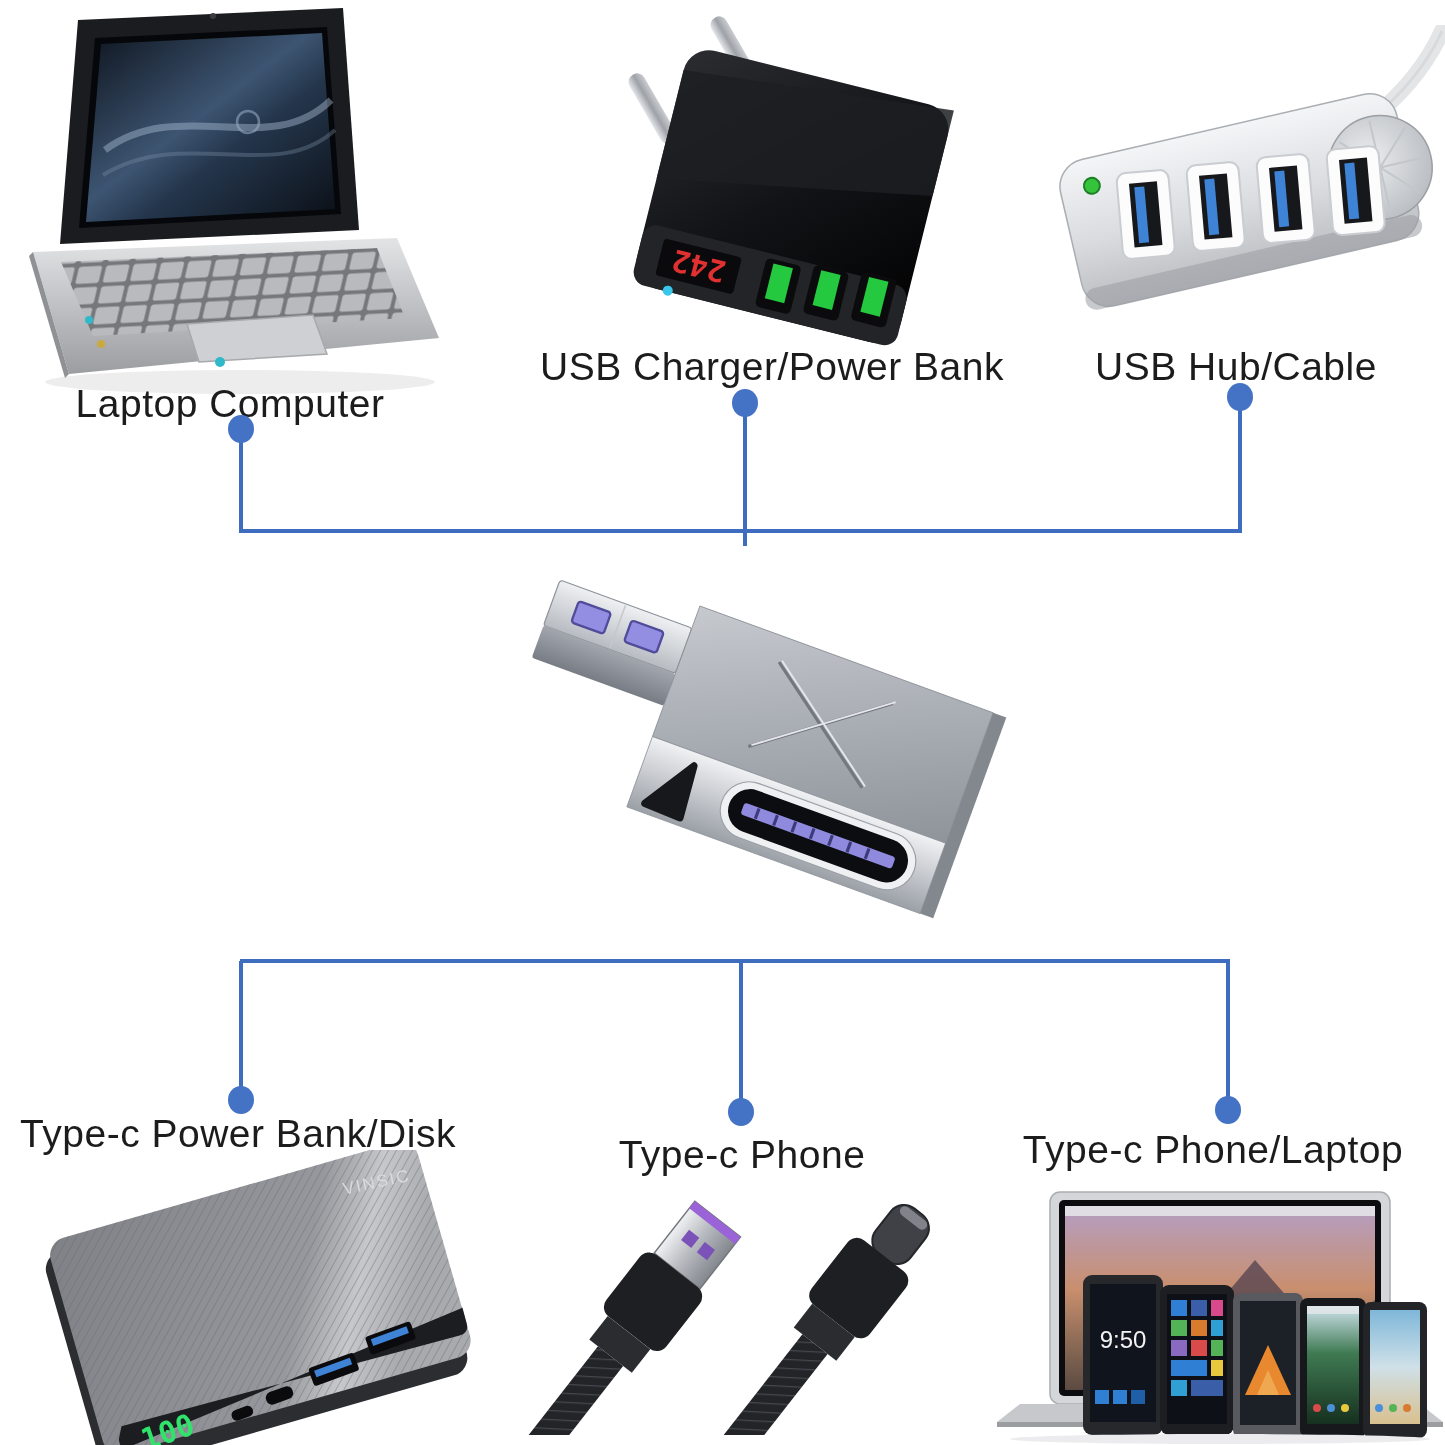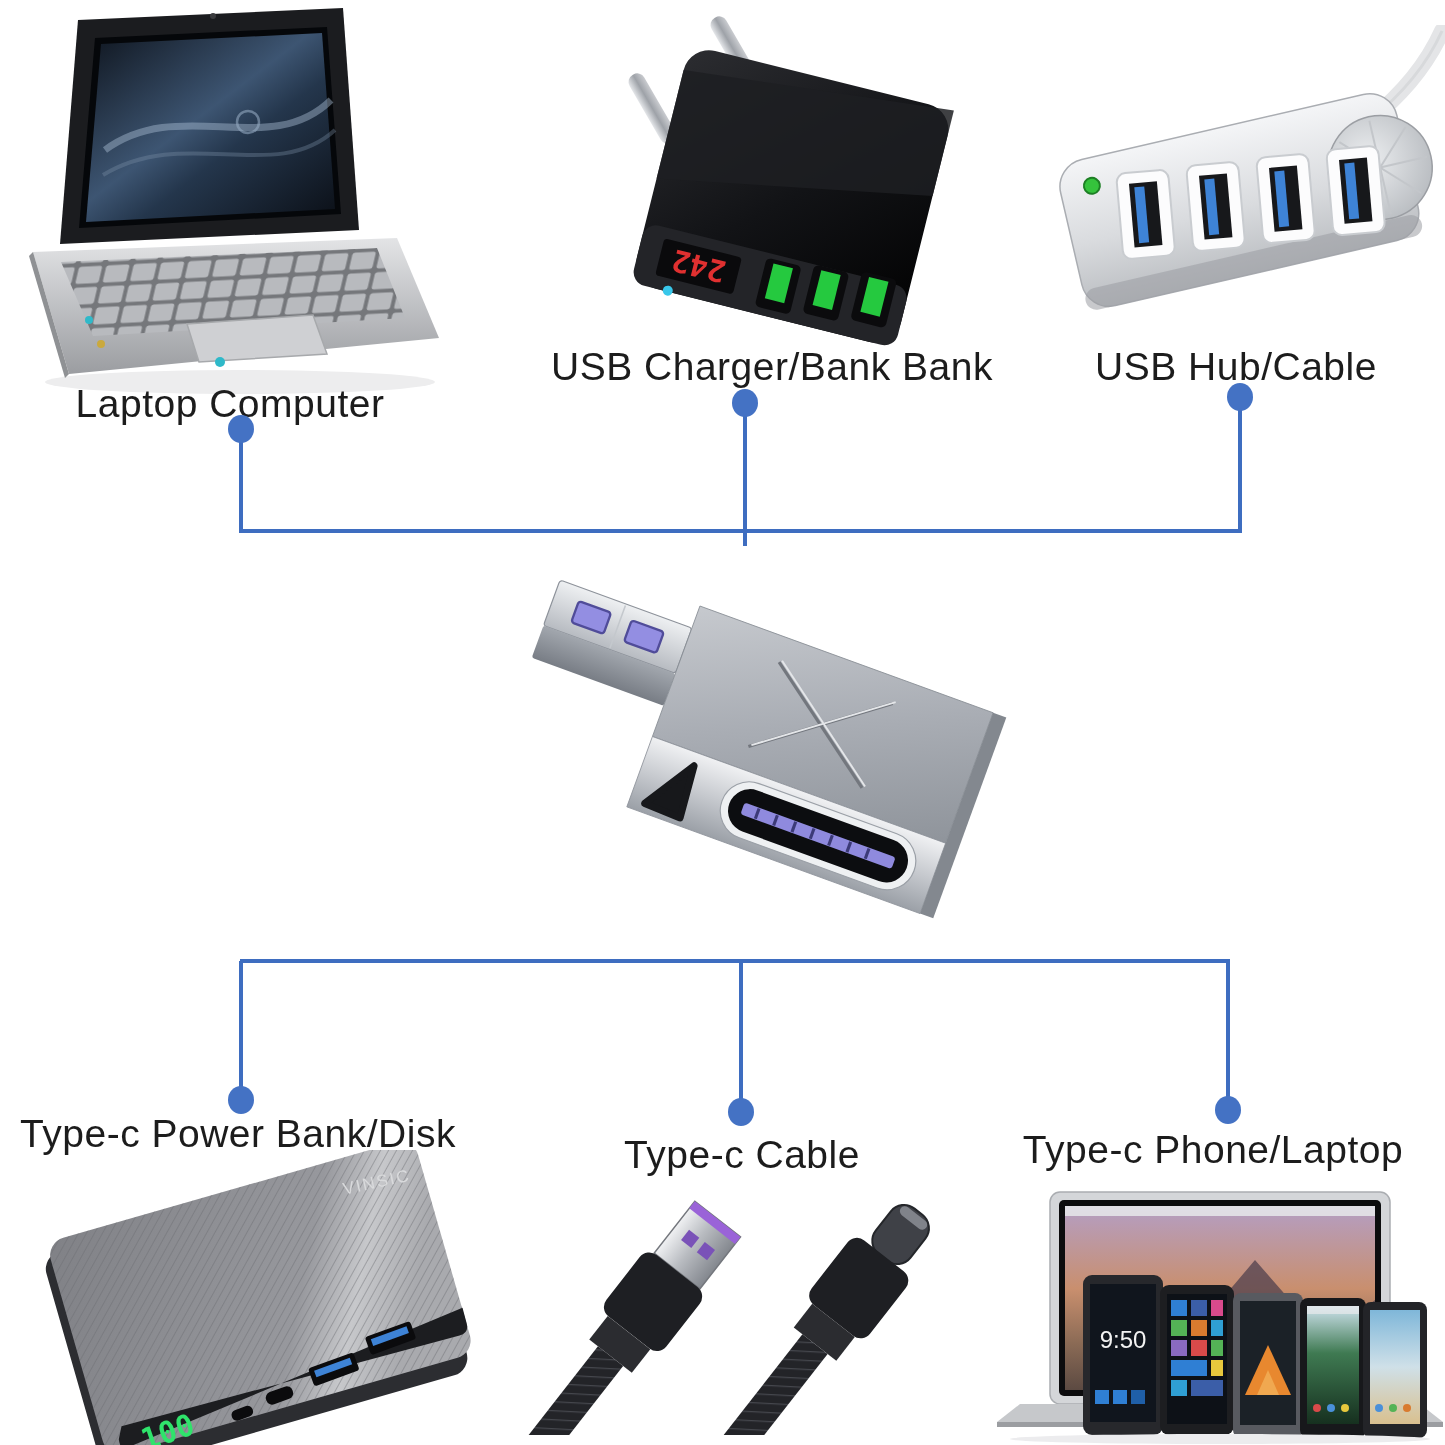--- a/index.html
+++ b/index.html
@@ -137,21 +137,21 @@
         <g transform="rotate(8 316 192)">
             <rect x="290" y="149" width="52" height="86" rx="9" fill="#fcfcfd" stroke="#c9ccd0" stroke-width="2"></rect>
             <rect x="302" y="160" width="28" height="64" fill="#17181b"></rect>
             <rect x="307" y="164" width="10" height="56" fill="#3e83d6"></rect>
           </g>
       </g>
     </g>
   </svg>
 
   <div class="lbl" style="left:-90px;top:382px">Laptop Computer</div>
-  <div class="lbl" style="left:452px;top:345px">USB Charger/Bank Bank</div>
+  <div class="lbl" style="left:452px;top:345px">USB Charger/Power Bank</div>
   <div class="lbl" style="left:916px;top:345px">USB Hub/Cable</div>
 
   <svg class="fig" style="left:440px;top:540px" width="660" height="430" viewBox="0 0 660 430">
     <defs>
       <linearGradient id="adTop" x1="0" y1="0" x2="1" y2="1">
         <stop offset="0" stop-color="#c6c9ce"></stop>
           <stop offset="0.5" stop-color="#a9adb4"></stop>
         <stop offset="1" stop-color="#8f949b"></stop>
       </linearGradient>
       <linearGradient id="adFront" x1="0" y1="0" x2="0" y2="1">
@@ -199,21 +199,21 @@
             <line x1="440" y1="188" x2="440" y2="202"></line>
               <line x1="465" y1="188" x2="465" y2="202"></line>
             <line x1="490" y1="188" x2="490" y2="202"></line>
           </g>
         </g>
       </g>
     </g>
   </svg>
 
   <div class="lbl" style="left:-82px;top:1112px">Type-c Power Bank/Disk</div>
-  <div class="lbl" style="left:422px;top:1133px">Type-c Cable</div>
+  <div class="lbl" style="left:422px;top:1133px">Type-c Phone</div>
   <div class="lbl" style="left:893px;top:1128px">Type-c Phone/Laptop</div>
 
   <svg class="fig" style="left:40px;top:1150px" width="440" height="295" viewBox="0 0 440 295">
     <defs>
       <linearGradient id="pbGrad" x1="0" y1="0" x2="1" y2="0.3">
         <stop offset="0" stop-color="#808186"></stop>
           <stop offset="0.7" stop-color="#97989d"></stop>
         <stop offset="0.85" stop-color="#c7c8cb"></stop>
           <stop offset="1" stop-color="#a9aaae"></stop>
       </linearGradient>

